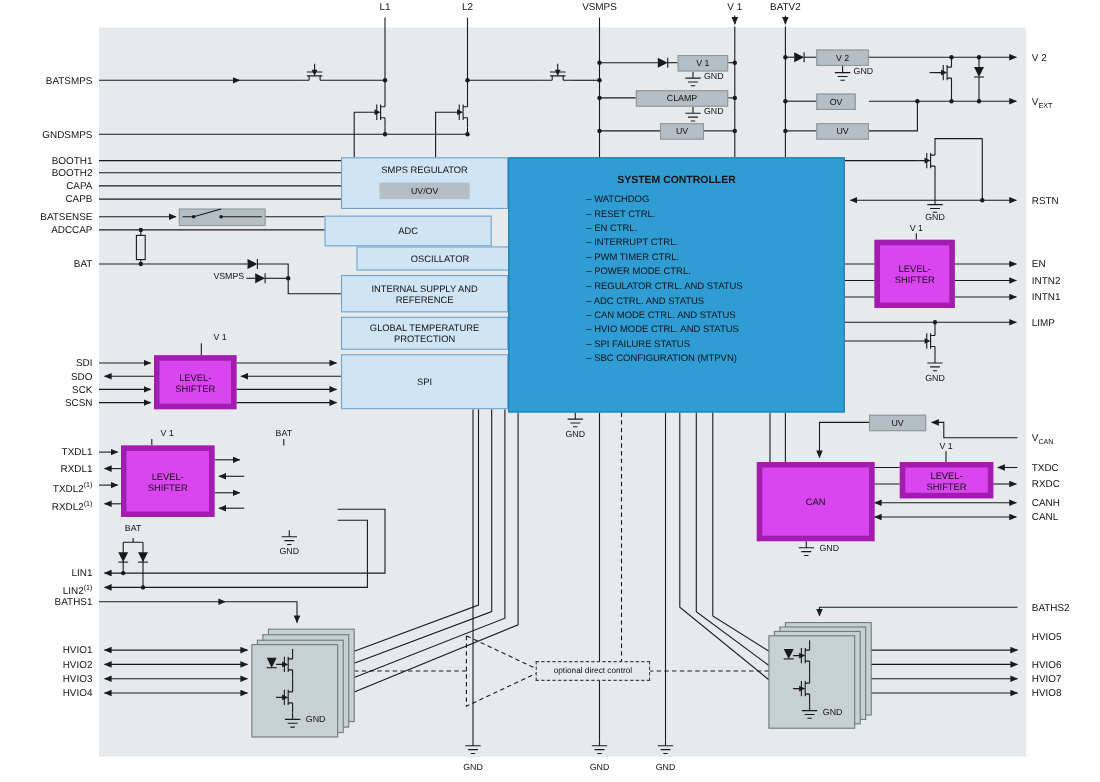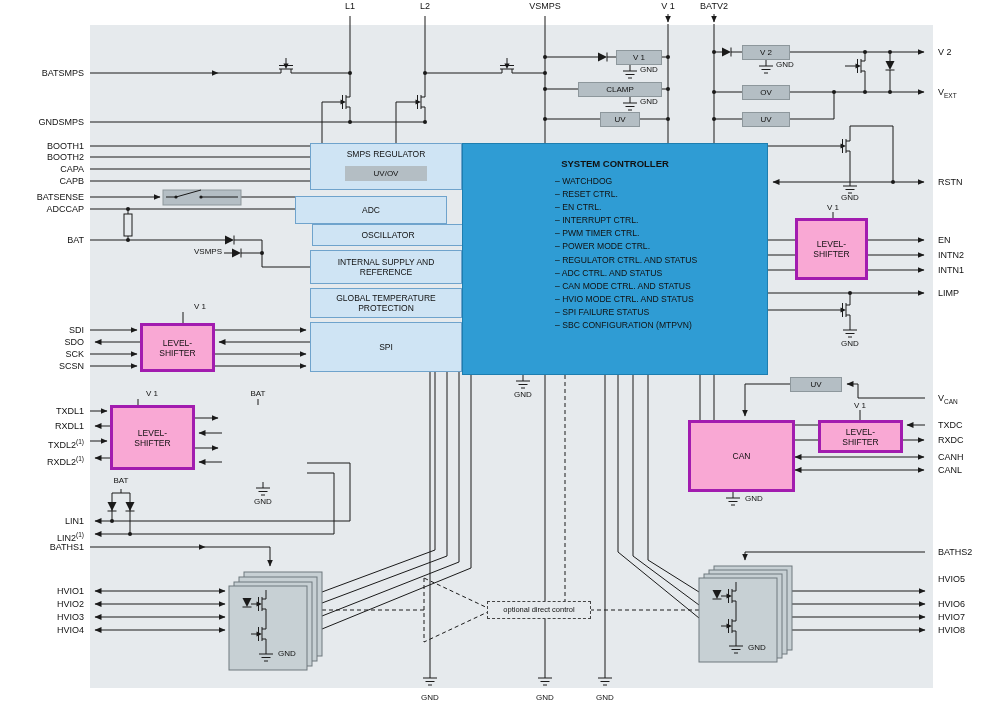--- a/index.html
+++ b/index.html
@@ -2,27 +2,27 @@
 <html><head>
 <meta charset="utf-8">
 <style>
   html,body{margin:0;padding:0;background:#fff}
   body{width:1000px;height:711px;font-family:"Liberation Sans",sans-serif;color:#111}
   .stage{position:relative;width:1000px;height:711px;background:#fff;overflow:hidden}
   .chip{position:absolute;left:90px;top:25px;width:843px;height:663px;background:#e6eaed}
   svg.wires{position:absolute;left:0;top:0}
   .blk{position:absolute;box-sizing:border-box;font-size:8.5px}
   .blue{background:#cfe4f4;border:1px solid #6fa3cc}
-  .gray{background:#f9a8d4;border:3px solid #a21caf}
+  .gray{background:#d946ef;border:5px solid #a21caf}
   .cen{display:flex;align-items:center;justify-content:center;text-align:center}
   .sm{position:absolute;box-sizing:border-box;background:#b4bec4;border:1px solid #8d979c;font-size:8px;text-align:center;line-height:13px}
   .badge{position:absolute;background:#b4bec4;font-size:8px;text-align:center;line-height:15px}
   .ctrl{position:absolute;left:462px;top:143px;width:306px;height:232px;background:#2f9cd4;border:1px solid #1d7eb0;box-sizing:border-box}
   .ctrl .t{font-weight:bold;font-size:9.5px;text-align:center;margin:14px 0 6px}
-  .ctrl .it{font-size:8.6px;line-height:13.1px;margin-left:92px;white-space:nowrap}
+  .ctrl .it{font-size:8.6px;line-height:13.1px;margin-left:70px;white-space:nowrap}
   .pl{position:absolute;left:0;width:84px;text-align:right;font-size:9px;line-height:11px;white-space:nowrap}
   .pr{position:absolute;left:938px;width:62px;font-size:9px;line-height:11px;white-space:nowrap}
   .pt{position:absolute;top:1px;transform:translateX(-50%);font-size:9px;white-space:nowrap}
   .lab{position:absolute;font-size:8px;white-space:nowrap}
   .g{position:absolute;font-size:8px;white-space:nowrap}
   .cenx{transform:translateX(-50%)}
   sub,sup{font-size:6.5px}
   .opt{position:absolute;left:487px;top:601px;width:104px;height:18px;background:#e6eaed;border:1px dashed #444;font-size:7.5px;text-align:center;line-height:16px;box-sizing:border-box;white-space:nowrap}
   .wrapped{display:inline-block;width:112px}
 </style>
@@ -270,21 +270,21 @@
     </g>
   </svg>
 
   <div class="blk blue" style="left:310px;top:143px;width:152px;height:47px">
     <div style="text-align:center;padding-top:5px">SMPS REGULATOR</div>
   </div>
   <div class="badge" style="left:345px;top:166px;width:82px;height:15px">UV/OV</div>
   <div class="blk blue cen" style="left:295px;top:196px;width:152px;height:28px">
     <span>ADC</span>
   </div>
-  <div class="blk blue cen" style="left:312px;top:224px;width:152px;height:22px">
+  <div class="blk blue cen" style="left:324px;top:224px;width:152px;height:22px">
     <span>OSCILLATOR</span>
   </div>
   <div class="blk blue cen" style="left:310px;top:250px;width:152px;height:34px">
     <span class="wrapped">INTERNAL SUPPLY AND REFERENCE</span>
   </div>
   <div class="blk blue cen" style="left:310px;top:288px;width:152px;height:30px">
     <span class="wrapped">GLOBAL TEMPERATURE PROTECTION</span>
   </div>
   <div class="blk blue cen" style="left:310px;top:322px;width:152px;height:50px">
     <span>SPI</span>
@@ -317,21 +317,21 @@
   </div>
   <div class="blk gray cen" style="left:818px;top:420px;width:85px;height:33px">
     <span style="display:inline-block;width:52px">LEVEL-SHIFTER</span>
   </div>
   <div class="blk gray cen" style="left:688px;top:420px;width:107px;height:72px">CAN</div>
 
   <div class="sm" style="left:616px;top:50px;width:46px;height:15px">V 1</div>
   <div class="sm" style="left:578px;top:82px;width:84px;height:15px">CLAMP</div>
   <div class="sm" style="left:600px;top:112px;width:40px;height:15px">UV</div>
   <div class="sm" style="left:742px;top:45px;width:48px;height:15px">V 2</div>
-  <div class="sm" style="left:742px;top:85px;width:48px;height:15px">OV</div>
+  <div class="sm" style="left:742px;top:85px;width:36px;height:15px">OV</div>
   <div class="sm" style="left:742px;top:112px;width:48px;height:15px">UV</div>
   <div class="sm" style="left:790px;top:377px;width:52px;height:15px">UV</div>
 
   <div class="opt">optional direct control</div>
 
   <div class="pt" style="left:350px">L1</div>
   <div class="pt" style="left:425px">L2</div>
   <div class="pt" style="left:545px">VSMPS</div>
   <div class="pt" style="left:668px">V 1</div>
   <div class="pt" style="left:714px">BATV2</div>

